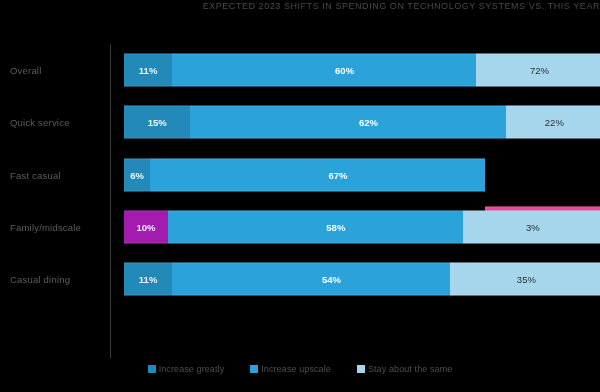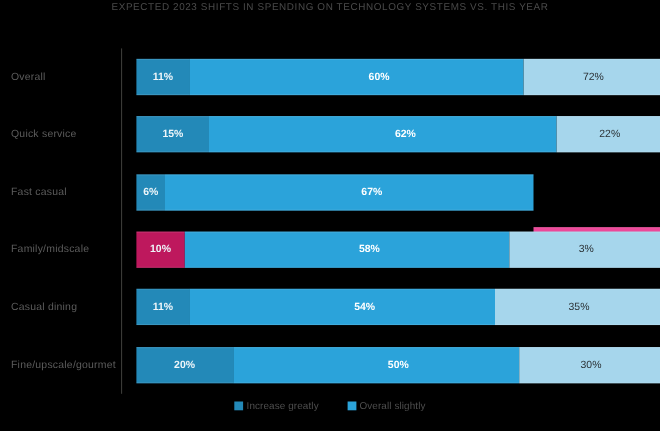--- a/index.html
+++ b/index.html
@@ -18,21 +18,21 @@
     position: absolute;
     inset: 0;
     background: #000000;
   }
   
   .chart-title {
     position: absolute;
     left: 0;
     top: 1px;
     width: 600px;
-    text-align: center;
+    text-align: right;
     font-size: 9px;
     letter-spacing: 0.55px;
     color: #4a4a4a;
     white-space: nowrap;
     font-weight: 400;
   }
   
   .plot {
     position: absolute;
     left: 0;
@@ -155,48 +155,44 @@
           <div class="cat-label">Fast casual</div>
           <div class="bar">
             <div class="seg s0" style="flex: 6 0 0px; background: rgb(35, 137, 184);">6%</div>
             <div class="seg s1" style="flex: 67 0 0px; background: rgb(43, 163, 218); text-align: center;">67%</div>
             <div class="seg s2" style="flex: 27 0 0px; background: #ec4899; margin-top: 48px;">27%</div>
           </div>
         </div>
         <div class="row" style="top: 157px; height: 52.3333px;">
           <div class="cat-label">Family/midscale</div>
           <div class="bar">
-            <div class="seg s0" style="flex: 10 0 0px; background: #be185d;">10%</div>
+            <div class="seg s0" style="flex: 10 0 0px; background: #a21caf;">10%</div>
             <div class="seg s1" style="flex: 58 0 0px; background: rgb(43, 163, 218);">58%</div>
             <div class="seg s2" style="flex: 32 0 0px; background: rgb(166, 214, 236);">3%</div>
           </div>
         </div>
         <div class="row" style="top: 209.333px; height: 52.3333px;">
           <div class="cat-label">Casual dining</div>
           <div class="bar">
             <div class="seg s0" style="flex: 11 0 0px; background: rgb(35, 137, 184);">11%</div>
             <div class="seg s1" style="flex: 54 0 0px; background: rgb(43, 163, 218);">54%</div>
             <div class="seg s2" style="flex: 35 0 0px; background: rgb(166, 214, 236);">35%</div>
           </div>
         </div>
-        <div class="row" style="top: 261.667px; height: 52.3333px;">
-          <div class="cat-label">Fine/upscale/gourmet</div>
-          <div class="bar">
-            <div class="seg s0" style="flex: 20 0 0px; background: rgb(35, 137, 184);">20%</div>
-            <div class="seg s1" style="flex: 50 0 0px; background: rgb(43, 163, 218);">50%</div>
-            <div class="seg s2" style="flex: 30 0 0px; background: rgb(166, 214, 236);">30%</div>
-          </div>
-        </div>
       </div>
   </div>
 
   <div class="legend" id="legend">
       <div class="legend-item">
         <span class="legend-swatch" style="background: rgb(35, 137, 184);"></span>
         <span class="legend-label">Increase greatly</span>
       </div>
       <div class="legend-item">
         <span class="legend-swatch" style="background: rgb(43, 163, 218);"></span>
-        <span class="legend-label">Overall slightly</span>
+        <span class="legend-label">Increase upscale</span>
+      </div>
+      <div class="legend-item">
+        <span class="legend-swatch" style="background: rgb(166, 214, 236);"></span>
+        <span class="legend-label">Stay about the same</span>
       </div>
     </div>
 
 </div>
 
 </body></html>

